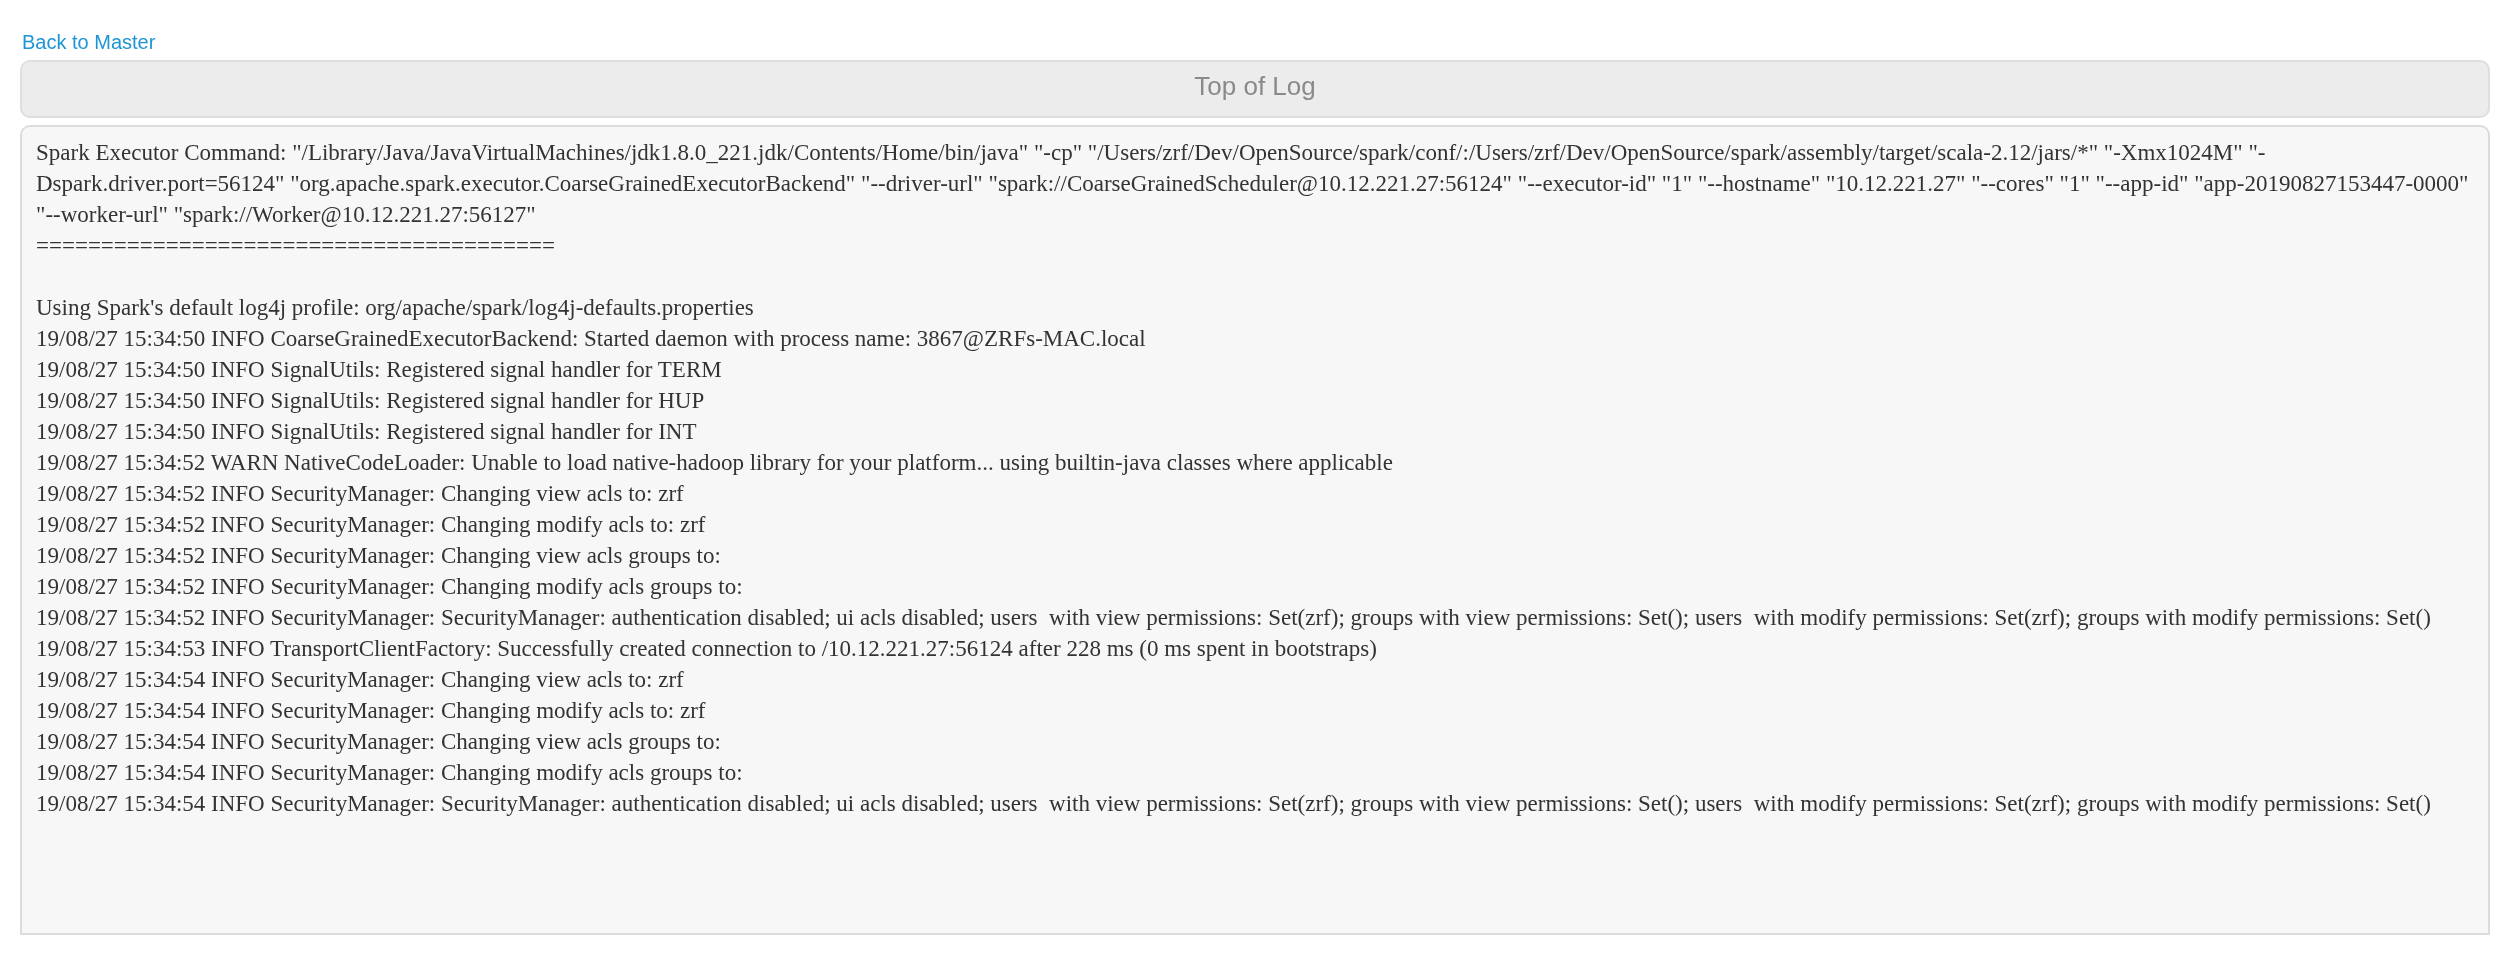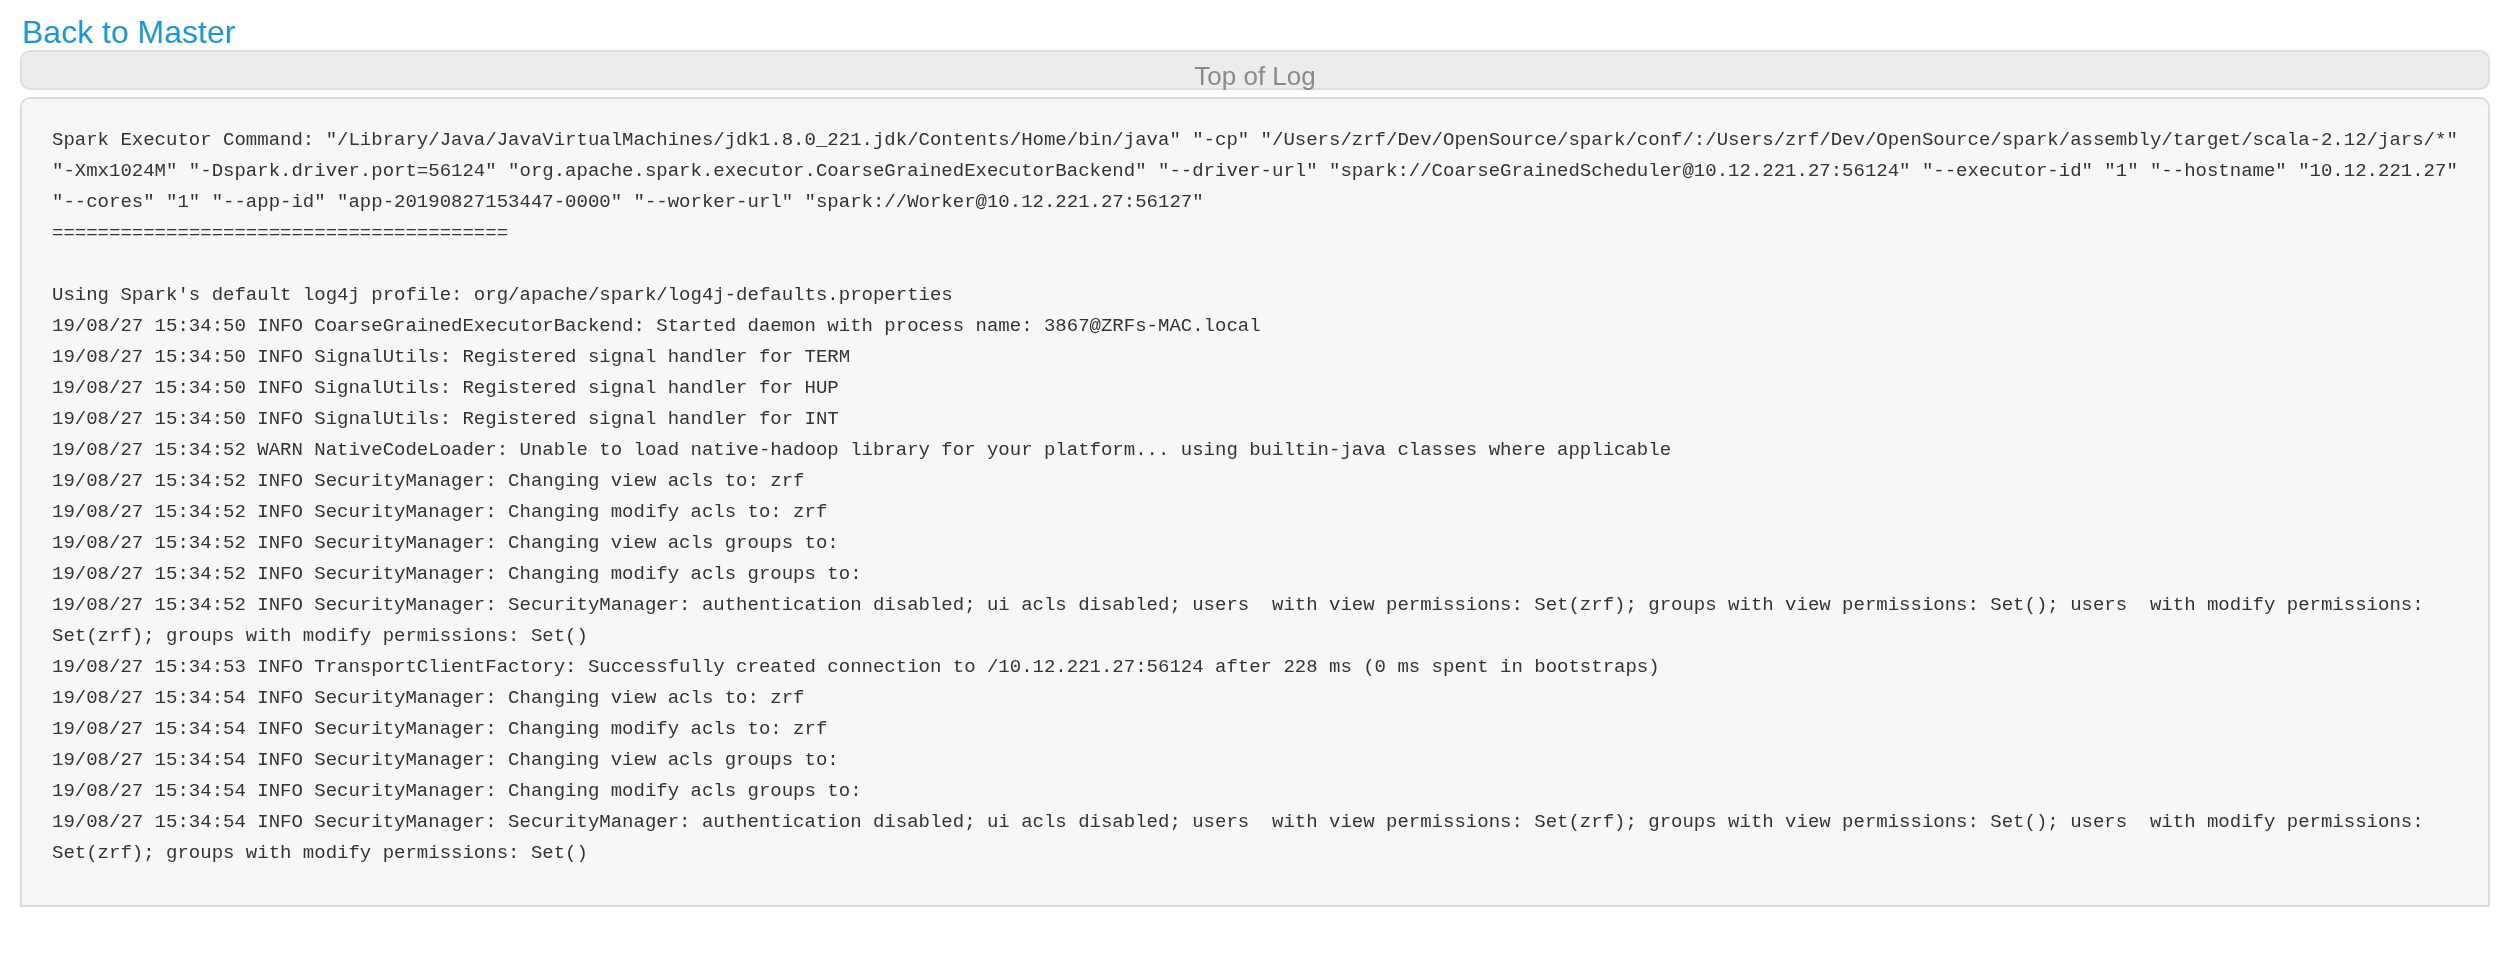--- a/index.html
+++ b/index.html
@@ -16,55 +16,55 @@
   html,body{margin:0;padding:0;}
   body{
     width:2510px;height:964px;overflow:hidden;
     background:var(--page_bg);
     font-family:"Liberation Sans",sans-serif;
     color:var(--text);
   }
   .page{padding:0 20px;}
   .back-link{
     display:inline-block;
-    margin:14px 0 0 2px;
-    font-size:32px;line-height:36px;
+    margin:24px 0 0 2px;
+    font-size:20px;line-height:36px;
     color:var(--link);
     text-decoration:none;
     cursor:pointer;
     text-align:center;
   }
   .byte-info{
     margin:22px 0 6px 0;
     font-size:29px;line-height:34px;
     color:#2e2e2e;
   }
   .log-header{
-    height:40px;
+    height:58px;
     background:var(--header_bg);
     border:2px solid var(--header_border);
     border-radius:10px;
     text-align:center;
     font-size:26px;line-height:48px;
     color:var(--header_text);
     cursor:pointer;
   }
   .log-box{
     margin-top:7px;
     height:810px;
     background:var(--log_bg);
     border:2px solid var(--log_border);
     border-radius:10px 10px 0 0;
     overflow:hidden;
   }
   .log-content{
-    margin:16px;
+    margin:0;
     padding:10px 14px;
-    font-family:Liberation Mono, monospace;
-    font-size:19px;
+    font-family:Liberation Serif, serif;
+    font-size:23px;
     line-height:31px;
     color:var(--text);
     white-space:pre-wrap;
     overflow-wrap:break-word;
     word-break:normal;
   }
 </style>
 </head>
 <body>
 

